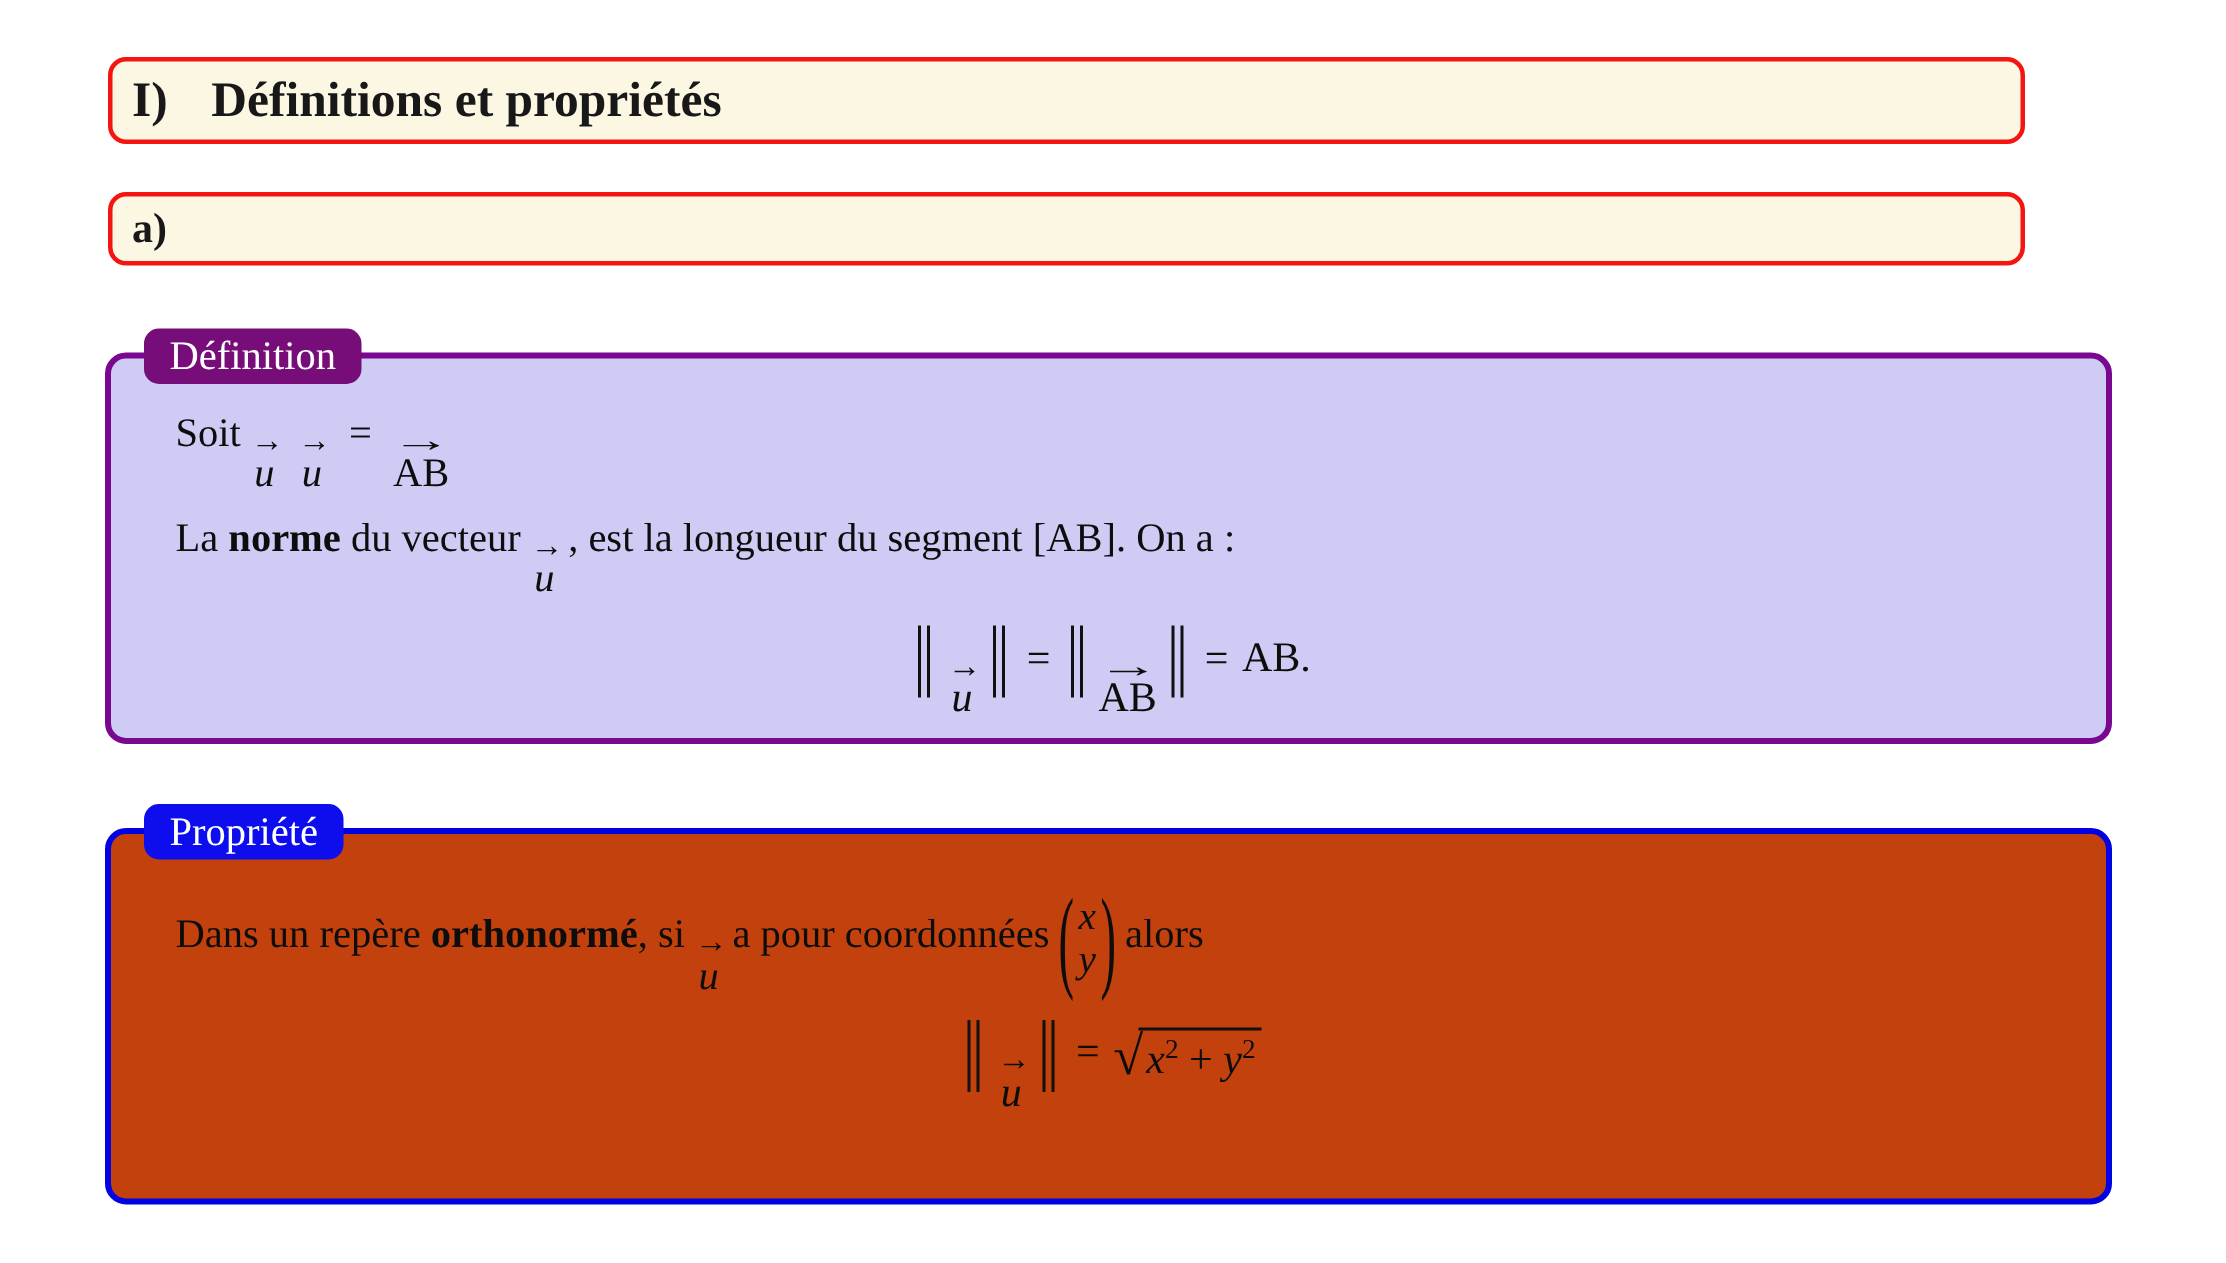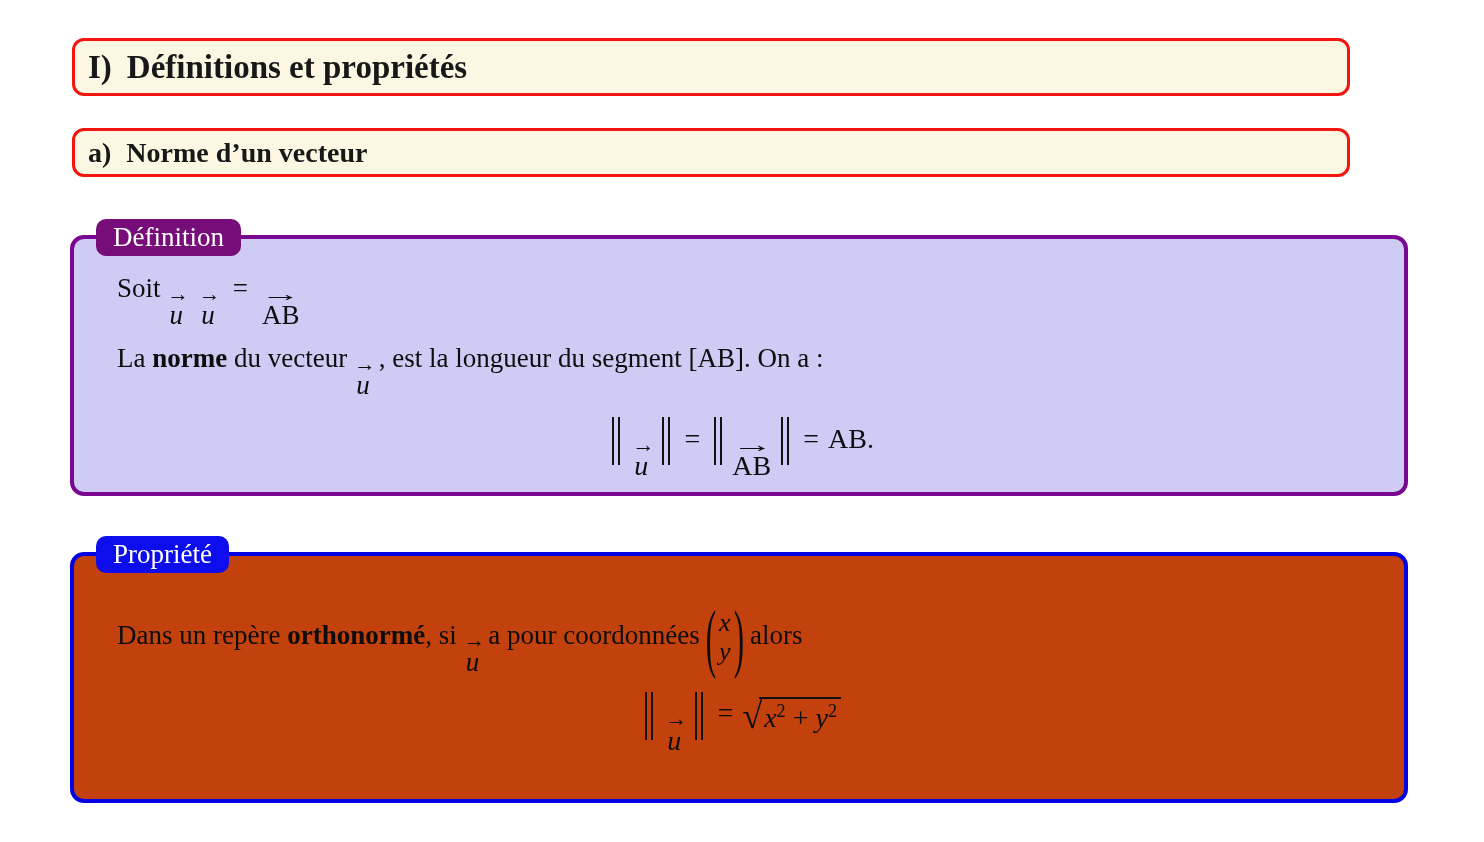--- a/index.html
+++ b/index.html
@@ -13,21 +13,21 @@
   
   .sec-box{
     position:absolute;left:72px;width:1278px;
     background:#fbf7e3;border:3px solid #f41511;border-radius:12px;
     box-sizing:border-box;display:flex;align-items:center;
     font-weight:bold;color:#181818;
   }
   .sec-1{top:38px;height:58px;font-size:33px;}
   .sec-2{top:128px;height:49px;font-size:28px;}
   .sec-num{margin-left:13px;}
-  .sec-title{margin-left:15px;}
+  .sec-title{margin-left:29px;}
 
   
   .thm-box{
     position:absolute;left:70px;width:1338px;
     border-radius:14px;box-sizing:border-box;
   }
   .def-box{
     top:235px;height:261px;
     background:#cecbf4;border:4px solid #7a078f;
   }
@@ -38,21 +38,21 @@
   .thm-badge{
     position:absolute;top:-20px;left:22px;height:37px;
     border-radius:10px;padding:0 17px;
     display:flex;align-items:center;
     color:#ffffff;font-size:27px;line-height:1;text-align:right;
   }
   .def-badge{background:#770d78;}
   .prop-badge{background:#0d0dee;}
 
   .thm-content{padding:34px 24px 0 27px;font-size:27px;}
-  .prop-content{padding-top:52px;}
+  .prop-content{padding-top:40px;}
   .thm-content p{margin:0 0 14px 16px;}
   .formula{text-align:center;font-size:28px;margin-top:18px;}
   .prop-formula{margin-top:16px;}
 
   b{font-weight:bold;}
 
   
   .vec{
     display:inline-flex;flex-direction:column;align-items:center;
     line-height:1;vertical-align:-0.18em;margin:0 5px;
@@ -90,21 +90,20 @@
 
 <div>
 
   <div class="sec-box sec-1">
     <span class="sec-num">I)</span>
     <span class="sec-title">Définitions et propriétés</span>
   </div>
 
   <div class="sec-box sec-2">
     <span class="sec-num">a)</span>
-    <span class="sec-title">Norme d’un vecteur</span>
   </div>
 
   <div class="thm-box def-box">
     <div class="thm-badge def-badge">Définition</div>
     <div class="thm-content">
       <p><span>Soit</span><span class="vec">
             <span class="arr">→</span>
             <span class="base">u</span>
           </span><span class="vec">
             <span class="arr">→</span>

